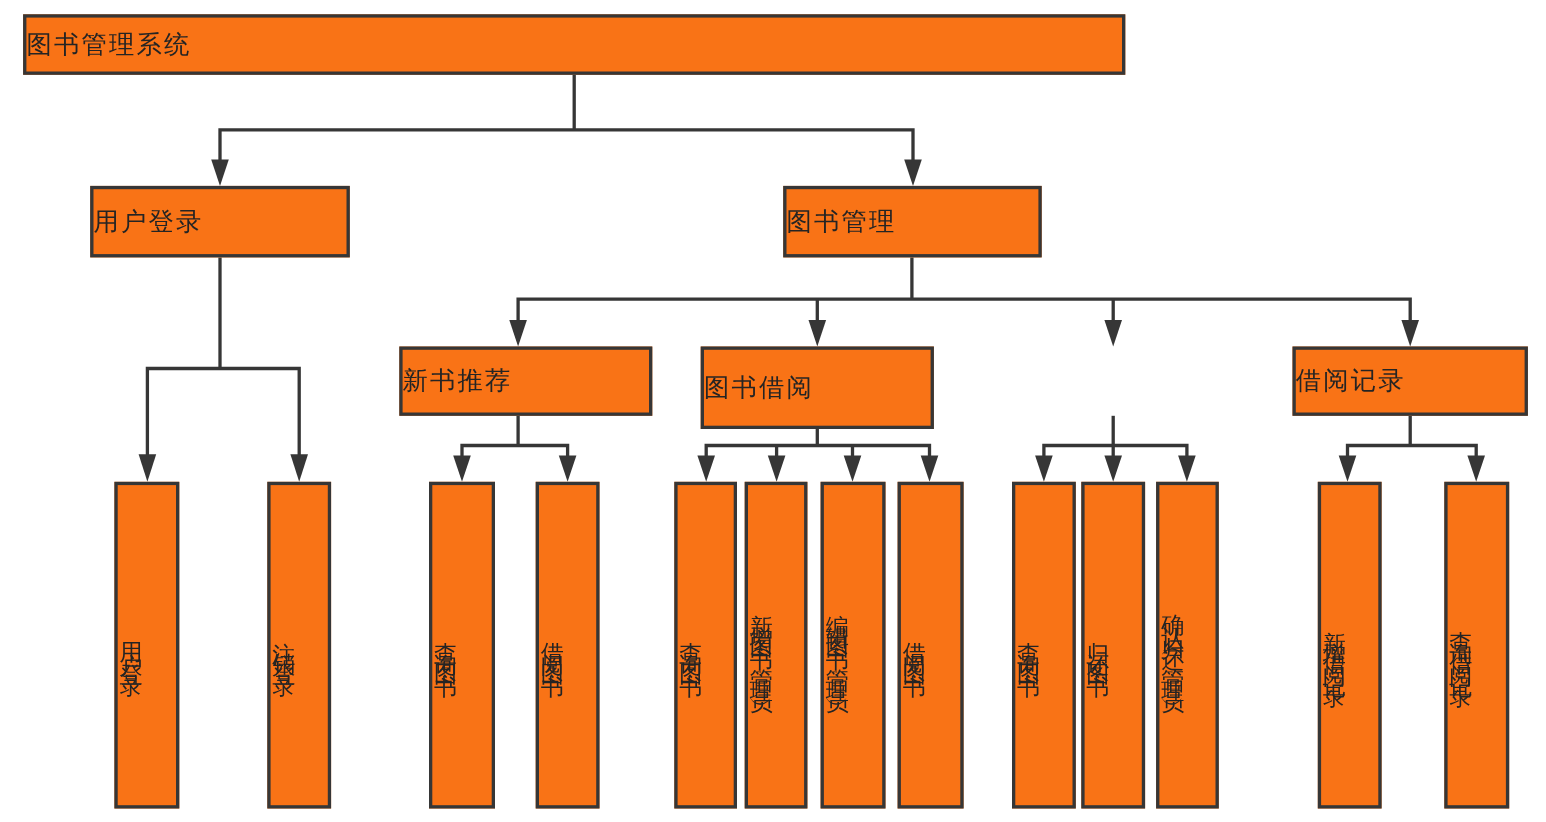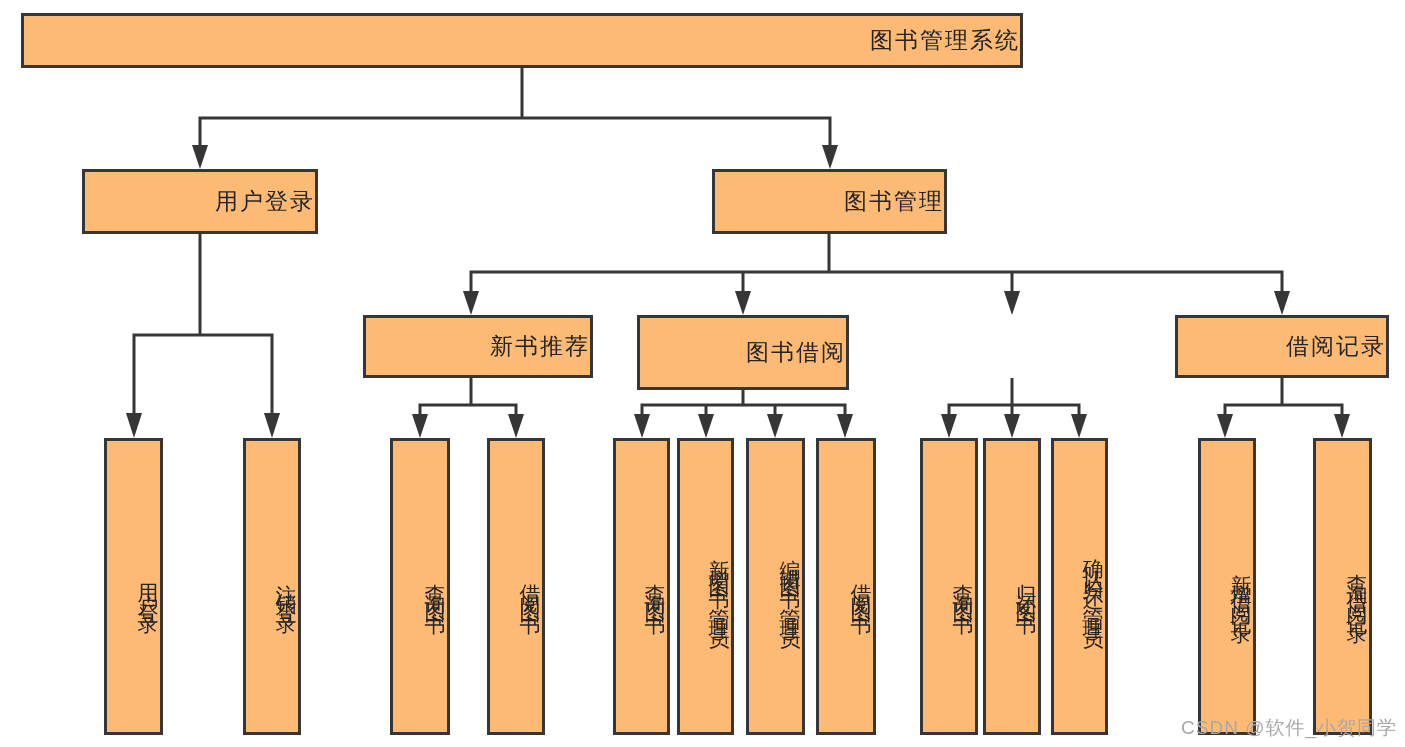--- a/index.html
+++ b/index.html
@@ -8,24 +8,24 @@
     width:1405px; height:747px;
     background:#ffffff;
     font-family:"Liberation Sans","DejaVu Sans",sans-serif;
     overflow:hidden;
   }
   svg.connectors {
     position:absolute; left:0; top:0; width:1405px; height:747px;
   }
   .node {
     position:absolute;
-    background:#fdba74;
+    background:#f97316;
     border:3px solid #363636;
     box-sizing:border-box;
-    display:flex; align-items:center; justify-content:flex-end;
+    display:flex; align-items:center; justify-content:flex-start;
     color:#242424;
     font-size:23px;
     letter-spacing:2px;
     white-space:nowrap;
   }
   .leaf { font-size:21px; letter-spacing:0; }
   .leaf .vtext {
     writing-mode:vertical-rl;
     text-orientation:mixed;
     letter-spacing:10px;
@@ -148,15 +148,14 @@
   <div class="node leaf" style="left:1051px;top:438px;width:57px;height:297px">
     <span class="vtext">确认归还（管理员）</span>
   </div>
   <div class="node leaf" style="left:1198px;top:438px;width:58px;height:297px">
     <span class="vtext">新增借阅记录</span>
   </div>
   <div class="node leaf" style="left:1313px;top:438px;width:59px;height:297px">
     <span class="vtext">查询借阅记录</span>
   </div>
 
-  <div class="watermark">CSDN @软件_小贺同学</div>
 
 </div>
 
 </body></html>

